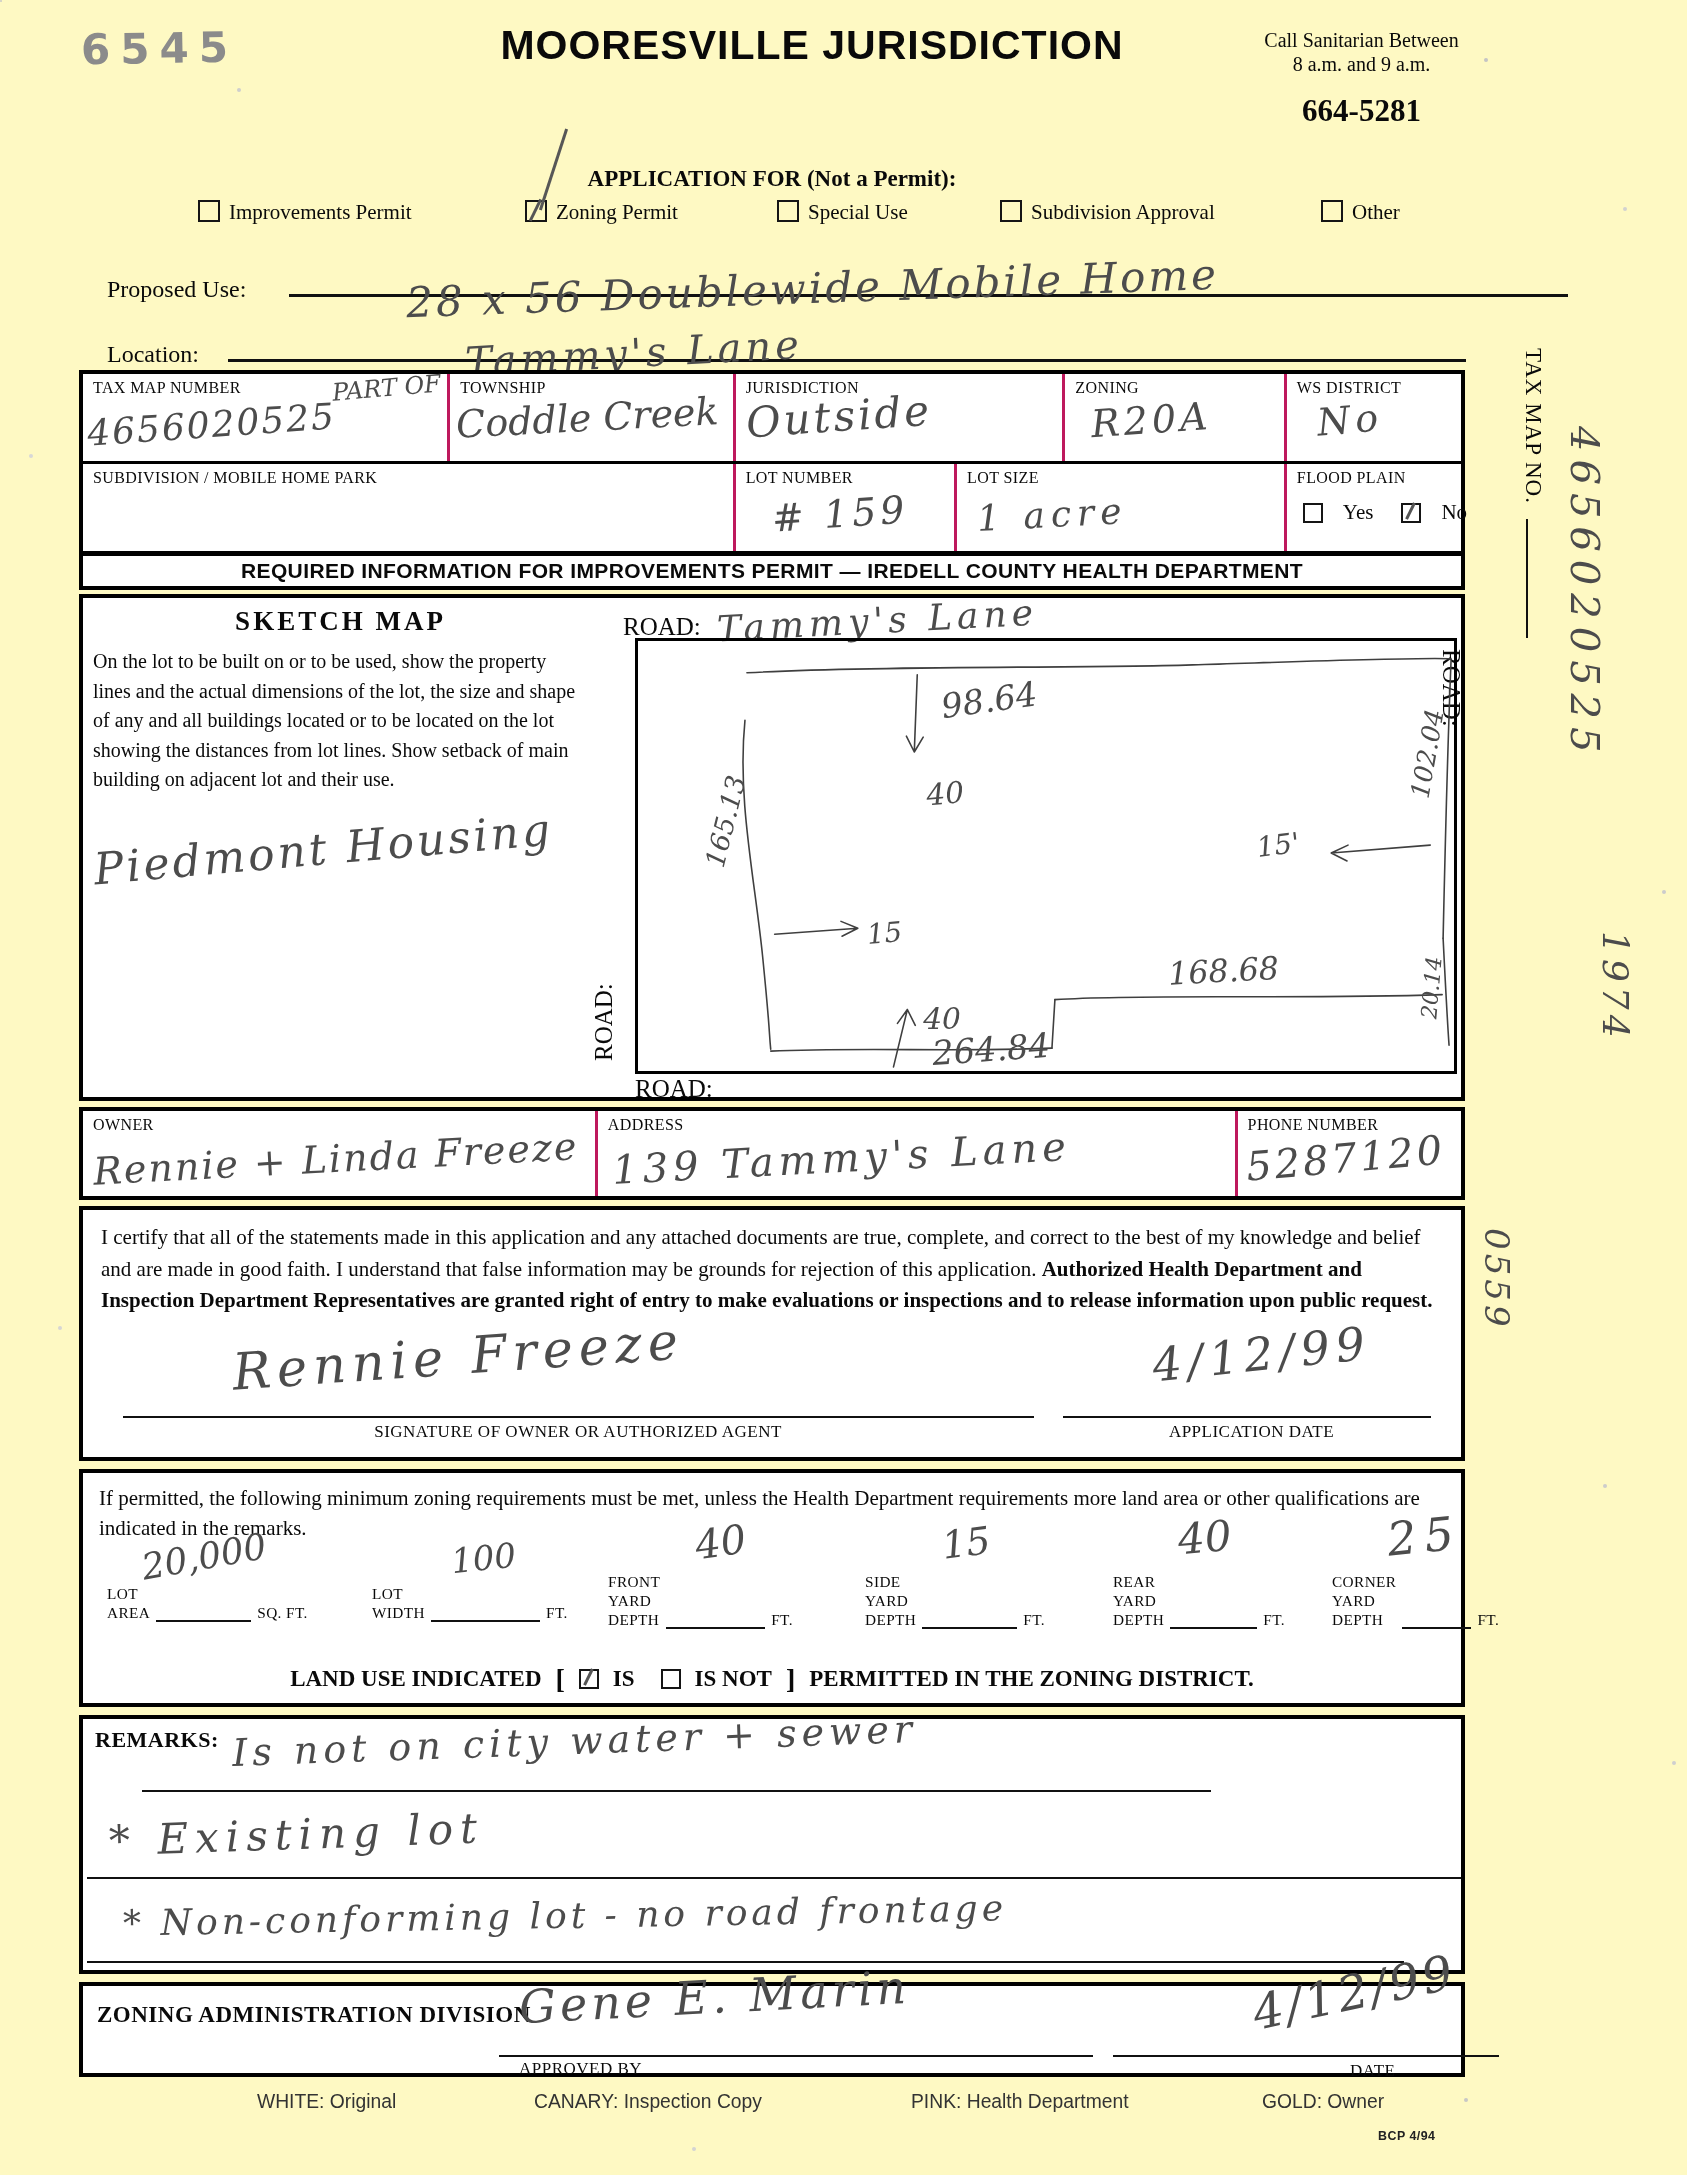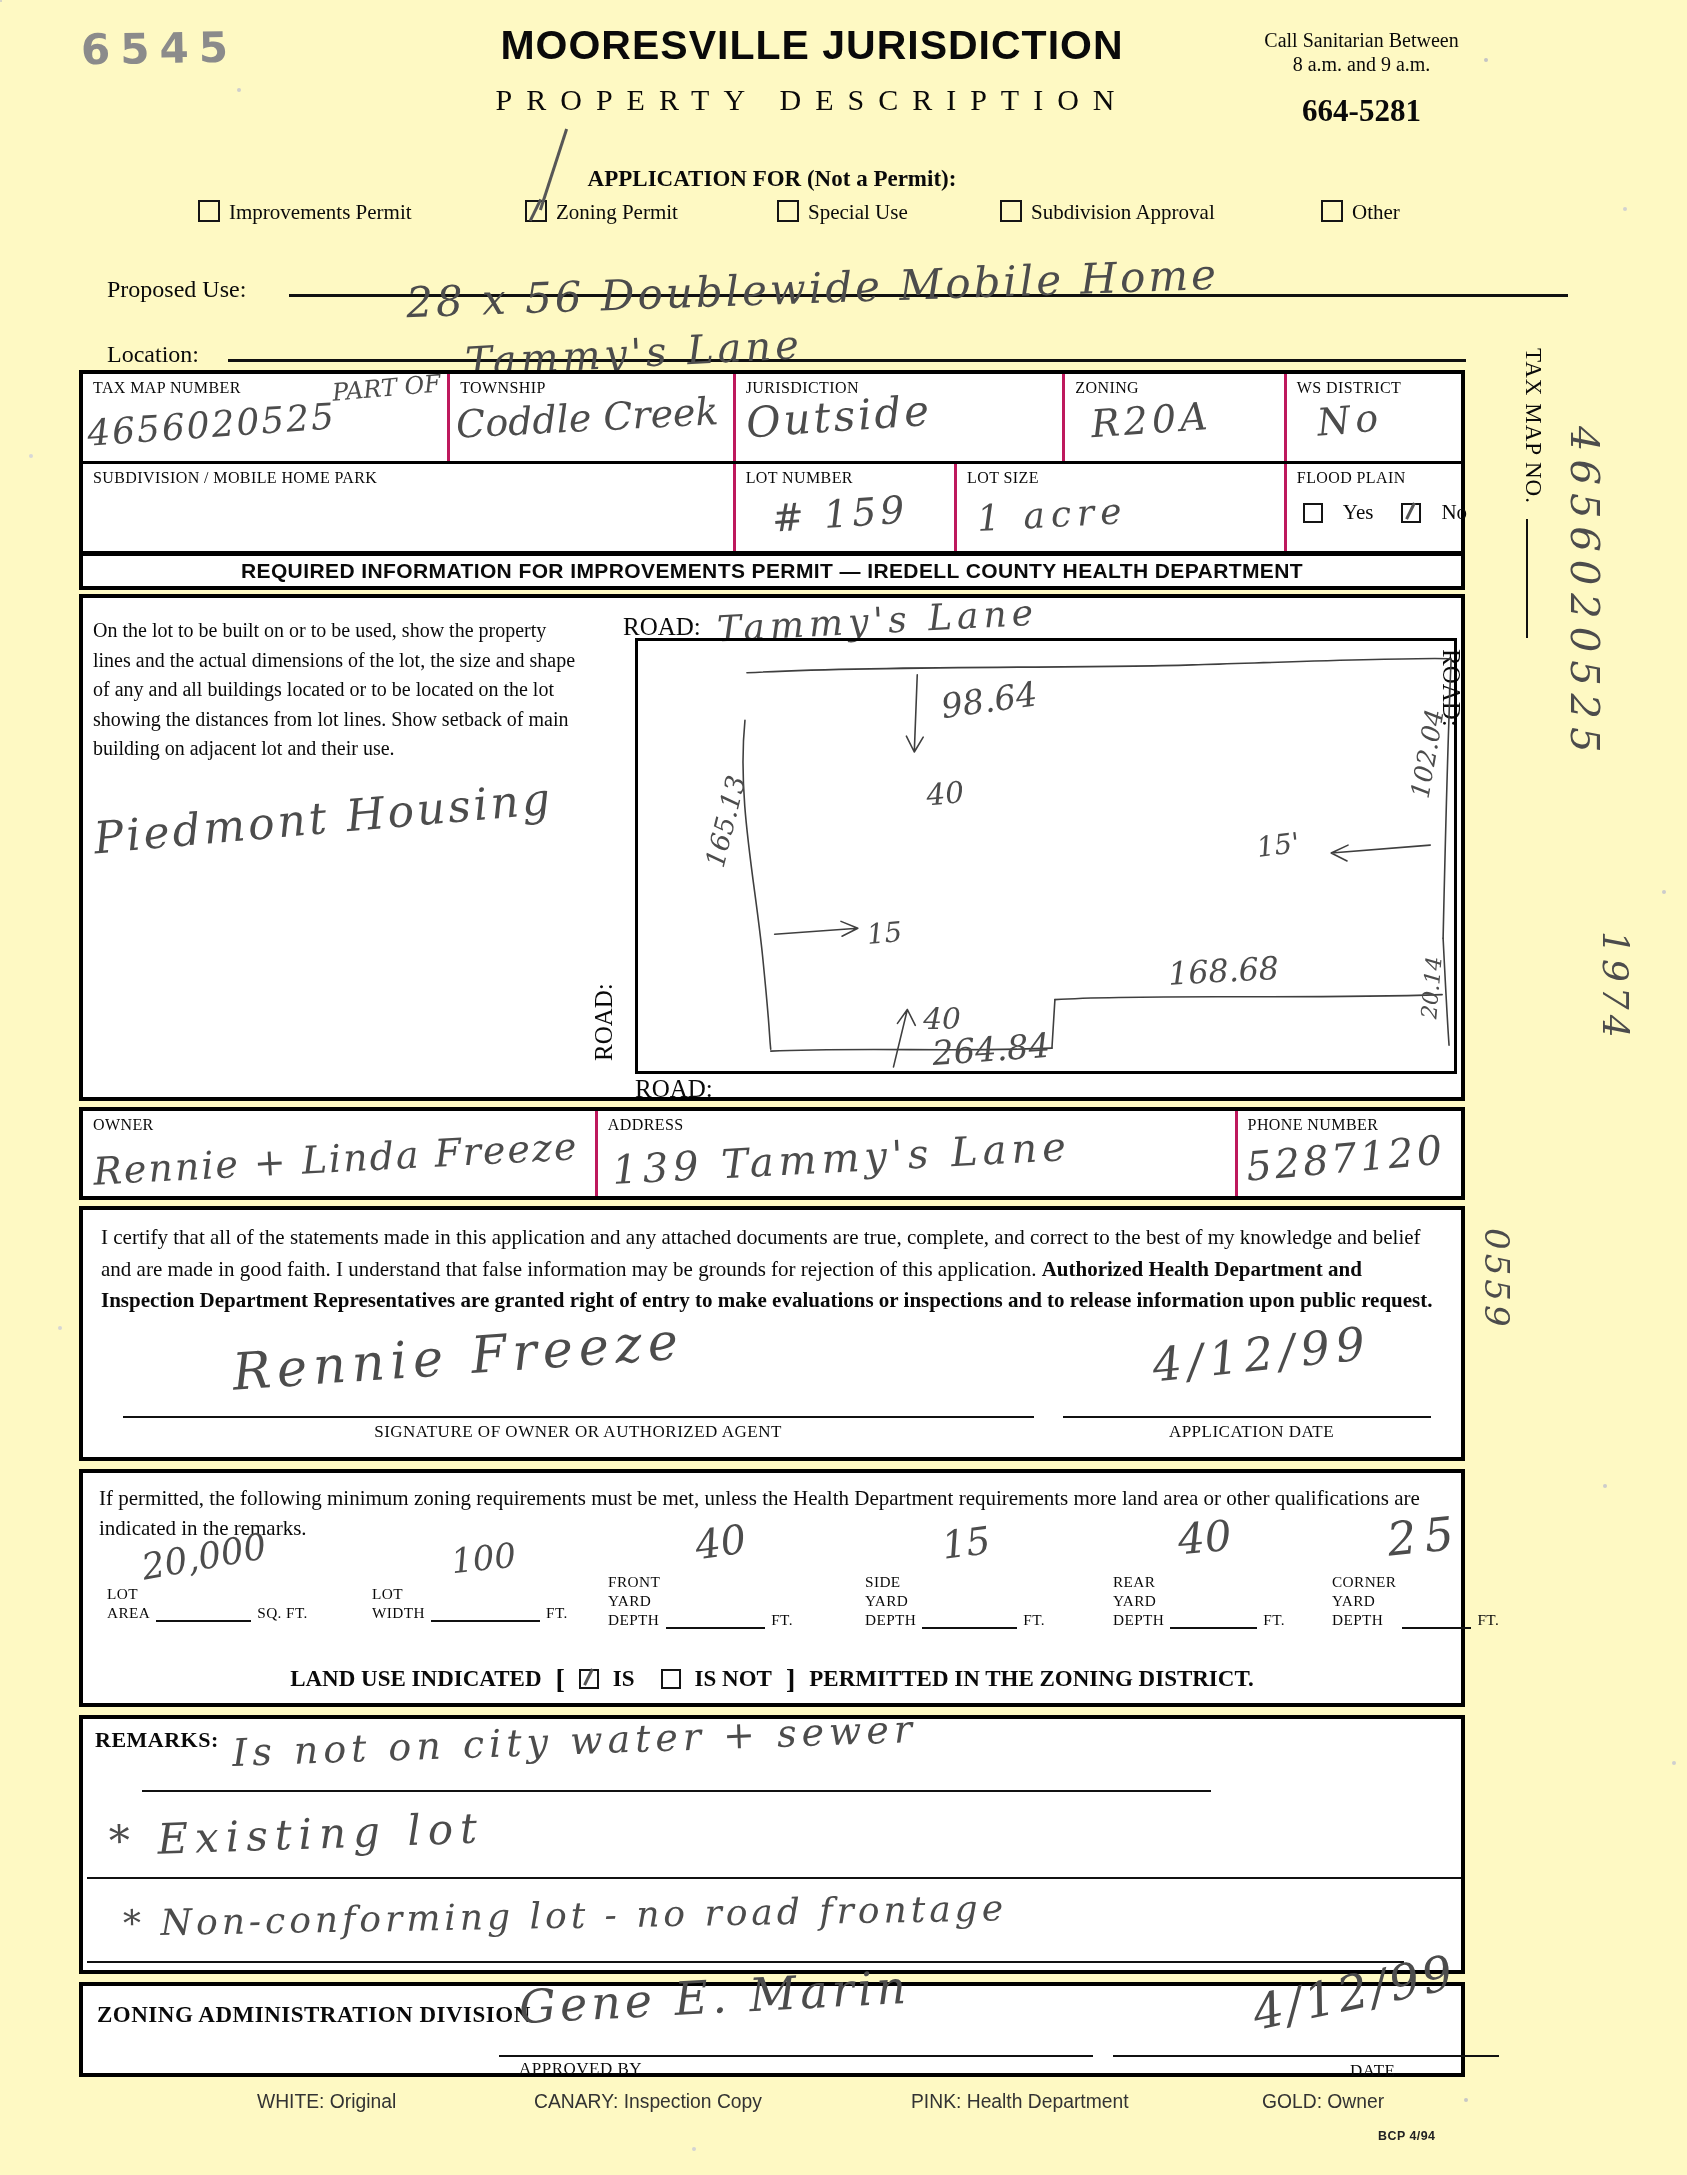--- a/index.html
+++ b/index.html
@@ -36,21 +36,20 @@
 </head>
 <body>
 
 <div class="page">
   <div class="speck"></div>
 
   <div class="abs" style="left:81px;top:24px;font-family:'DejaVu Sans',sans-serif;font-weight:bold;font-size:42px;color:#8b8b8b;letter-spacing:10px;transform:rotate(-1deg);">6545</div>
 
   <div class="abs" style="left:416px;top:22px;width:792px;text-align:center;">
     <div class="title">MOORESVILLE JURISDICTION</div>
-    <div class="subtitle">PROPERTY  DESCRIPTION</div>
   </div>
 
   <div class="abs" style="left:1213px;top:28px;width:297px;">
     <div class="call">Call Sanitarian Between</div>
     <div class="call">8 a.m. and 9 a.m.</div>
     <div class="call phone">664-5281</div>
   </div>
 
   <div class="abs" style="left:79px;top:166px;width:1386px;text-align:center;font-weight:bold;font-size:23px;">APPLICATION FOR (Not a Permit):</div>
 
@@ -139,20 +138,21 @@
           <span>No</span>
         </div>
       </div>
     </div>
   </div>
 
   <div class="abs box" style="left:79px;top:552px;width:1386px;padding:3px 0;text-align:center;font-family:'Liberation Sans',sans-serif;font-weight:bold;font-size:21px;letter-spacing:0.4px;">REQUIRED INFORMATION FOR IMPROVEMENTS PERMIT — IREDELL COUNTY HEALTH DEPARTMENT</div>
 
   <div class="abs box" style="left:79px;top:594px;width:1386px;height:507px;">
     <div class="abs" style="left:10px;top:8px;width:515px;">
+      <div style="text-align:center;font-weight:bold;font-size:27px;letter-spacing:3px;width:495px;">SKETCH MAP</div>
       <div style="margin-top:10px;font-size:20px;line-height:1.48;width:493px;">On the lot to be built on or to be used, show the property lines and the actual dimensions of the lot, the size and shape of any and all buildings located or to be located on the lot showing the distances from lot lines. Show setback of main building on adjacent lot and their use.</div>
       <div class="hw" style="margin-top:26px;font-size:44px;letter-spacing:3px;transform:rotate(-5deg);">Piedmont Housing</div>
     </div>
 
     <div class="abs" style="left:540px;top:2px;display:flex;gap:16px;align-items:flex-end;">
       <span class="biglbl" style="font-size:25px;">ROAD:</span>
       <span class="hw" style="font-size:36px;letter-spacing:5px;transform:rotate(-3deg);">Tammy's Lane</span>
     </div>
 
     <div class="abs vrot-ccw biglbl" style="left:507px;top:463px;font-size:25px;">ROAD:</div>

